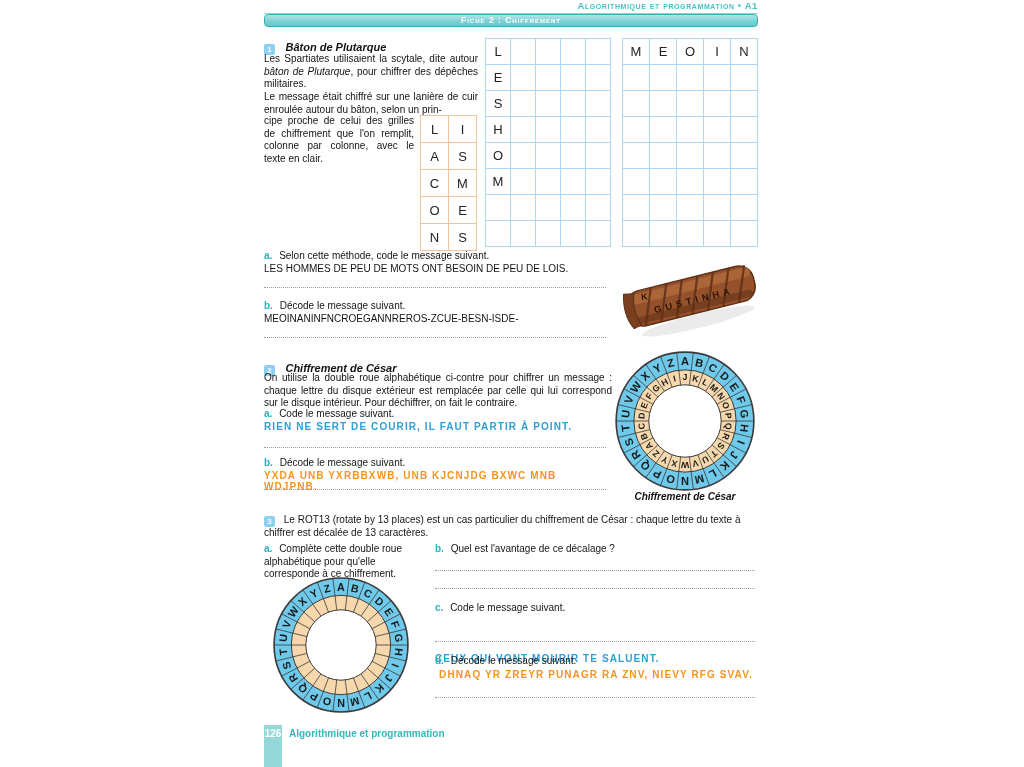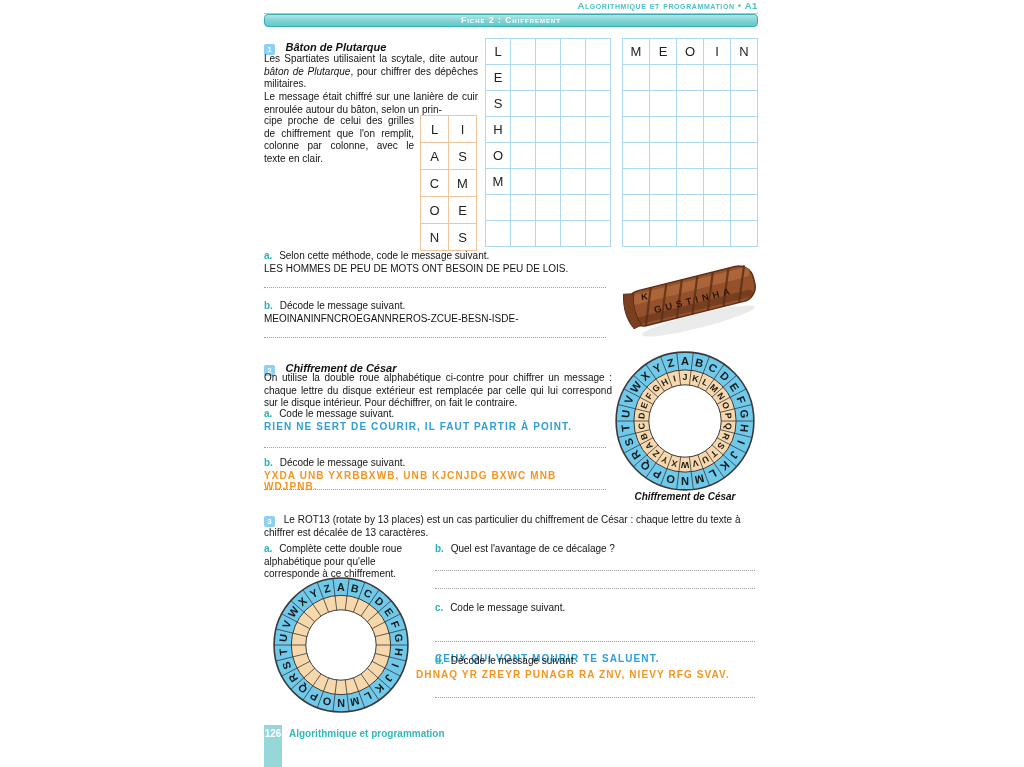--- a/index.html
+++ b/index.html
@@ -383,18 +383,18 @@
     <span class="q-label">c.</span>
     <span>Code le message suivant.</span>
   </div>
   <div class="abs msg-blue" style="top:616px;left:435px;width:322px;margin-top:37px;">CEUX QUI VONT MOURIR TE SALUENT.</div>
   <div class="abs dotted" style="top:641px;left:435px;width:320px;"></div>
 
   <div class="abs q-line" style="top:655px;left:435px;">
     <span class="q-label">d.</span>
     <span>Décode le message suivant.</span>
   </div>
-  <div class="abs msg-orange" style="top:669px;left:416px;width:322px;">DHNAQ YR ZREYR PUNAGR RA ZNV, NIEVY RFG SVAV.</div>
+  <div class="abs msg-orange" style="top:669px;left:435px;width:322px;text-align:center;">DHNAQ YR ZREYR PUNAGR RA ZNV, NIEVY RFG SVAV.</div>
   <div class="abs dotted" style="top:697px;left:435px;width:320px;"></div>
 
   <div class="abs footer-tab">126</div>
   <div class="abs footer-label">Algorithmique et programmation</div>
 </div>
 
 </body></html>

